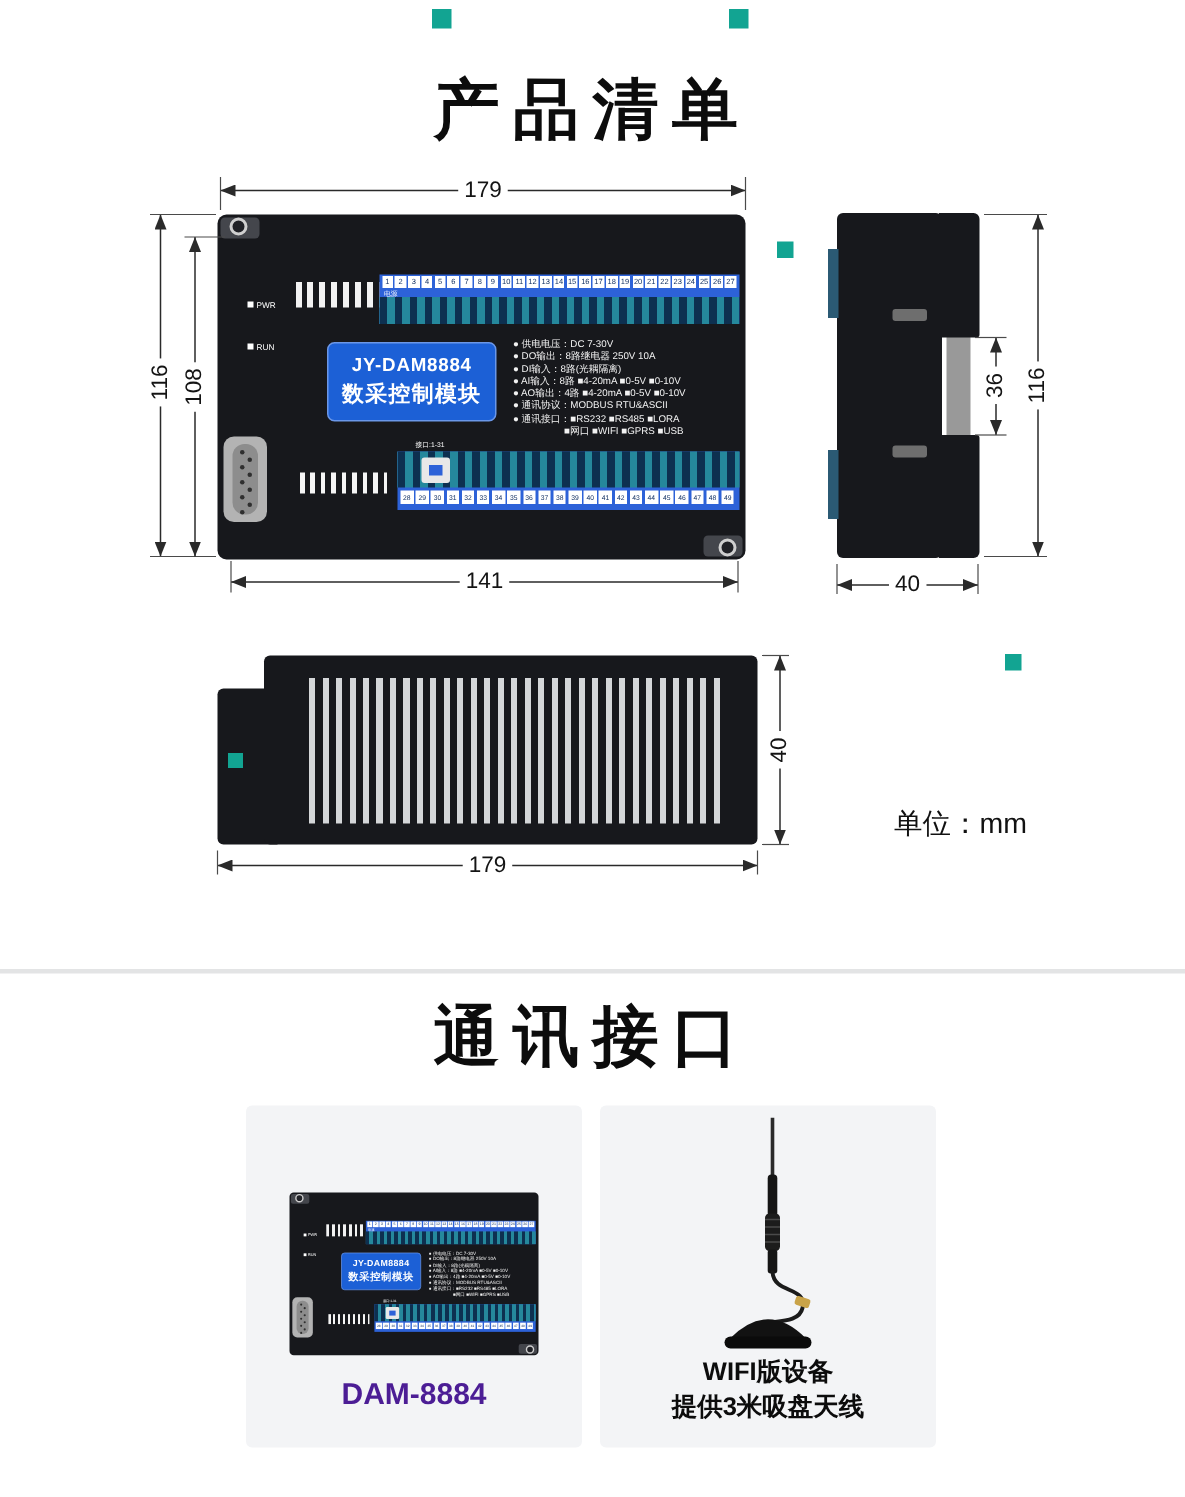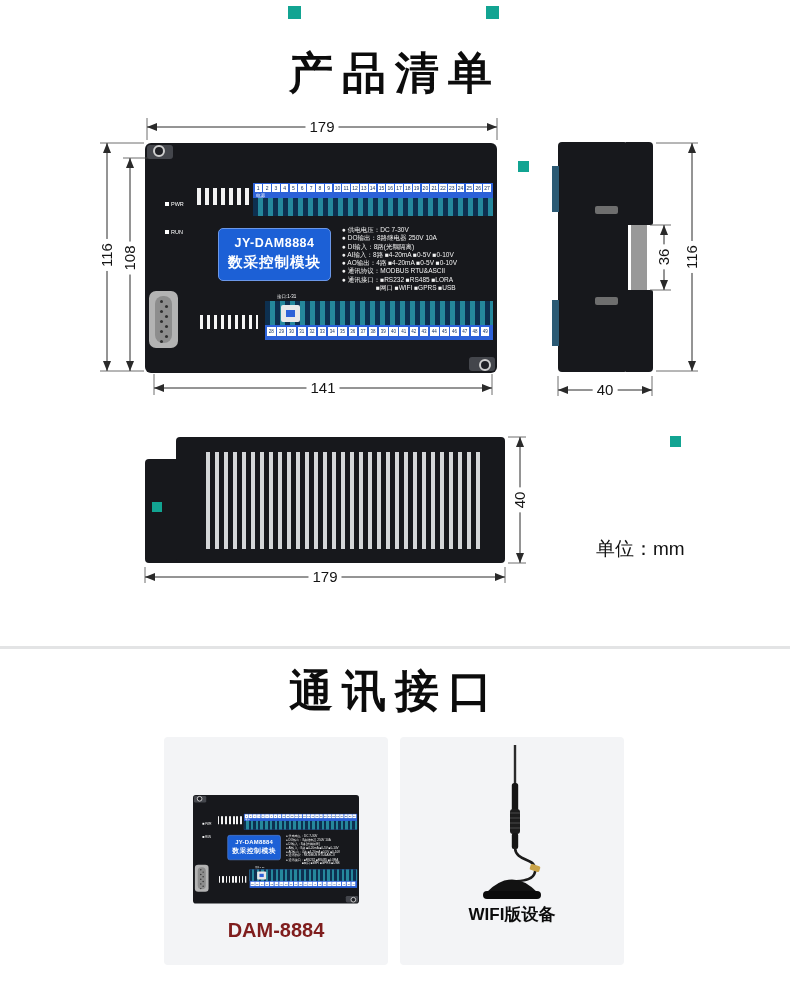--- a/index.html
+++ b/index.html
@@ -84,21 +84,21 @@
   .bv-vents{position:absolute;left:206px;top:452px;width:274px;height:97px;z-index:3;
             background:repeating-linear-gradient(90deg,#d4d6d8 0 4px,transparent 4px 9px);}
   .bv-dot{position:absolute;left:152px;top:502px;width:10px;height:10px;background:#12a492;z-index:3;}
 
   
   .card{position:absolute;top:737px;width:224px;height:228px;background:#f3f4f6;border-radius:4px;}
   .card-left{left:164px;} .card-right{left:400px;text-decoration:underline;}
   .card-module{position:absolute;left:29px;top:58px;width:166px;height:109px;}
   .card-module .device{transform:scale(0.4716);transform-origin:0 0;}
   .card-label{position:absolute;left:0;top:182px;width:100%;text-align:center;
-              font-size:20px;font-weight:bold;color:#7f1d1d;}
+              font-size:20px;font-weight:bold;color:#4c1d95;}
   .card-label2{position:absolute;left:0;top:166px;width:100%;text-align:center;
                font-size:17px;font-weight:bold;line-height:23px;color:#0c0c0c;}
   .antenna{position:absolute;left:42px;top:8px;}
 </style>
 </head>
 <body>
 
 <div class="canvas">
 
   <div class="marker" style="left:288px;top:6px"></div>
@@ -290,16 +290,17 @@
         <line x1="68" y1="83" x2="78" y2="83"></line>
       </g>
       <rect x="69.8" y="88" width="6.4" height="16" rx="2" fill="#151515"></rect>
       <path d="M73,103 C74,118 96,112 93,127 C90,141 62,132 59,143" stroke="#1b1b1b" stroke-width="2.6" fill="none" stroke-linecap="round"></path>
       <rect x="88" y="120" width="10" height="6" rx="1.5" fill="#c9a348" transform="rotate(18 93 123)"></rect>
       <path d="M45,147 Q70,122 95,147 Z" fill="#121212"></path>
       <rect x="41" y="146" width="58" height="8" rx="4" fill="#0b0b0b"></rect>
     </svg>
     <div class="card-label2">
       <div>WIFI版设备</div>
+      <div>提供3米吸盘天线</div>
     </div>
   </div>
 
 </div>
 
 </body></html>

